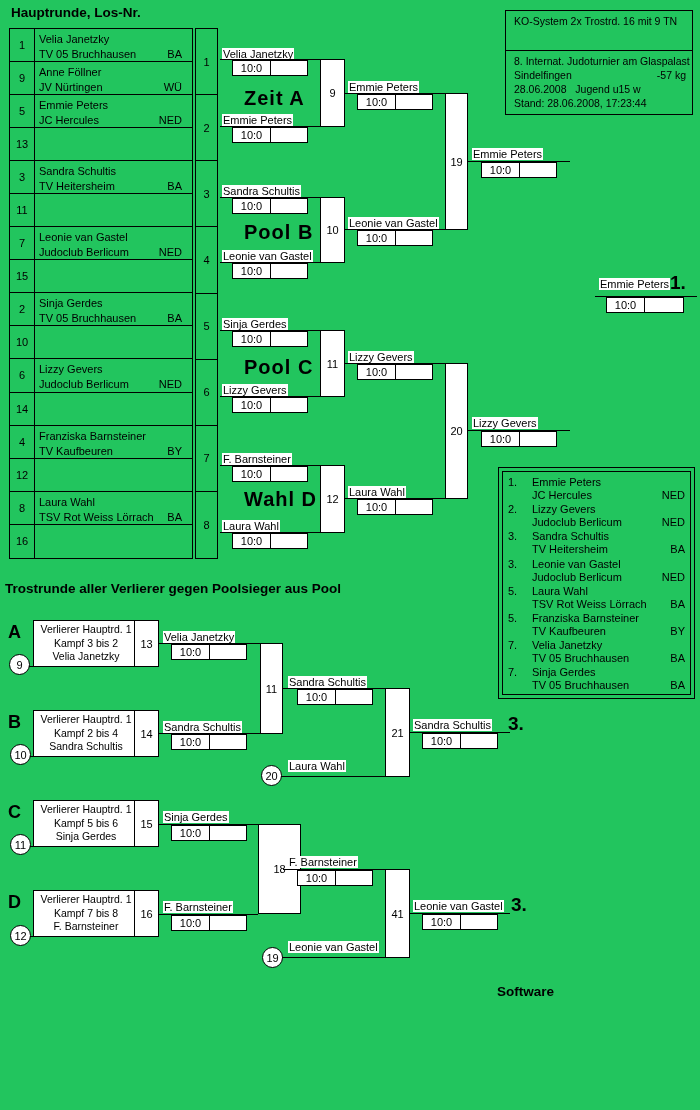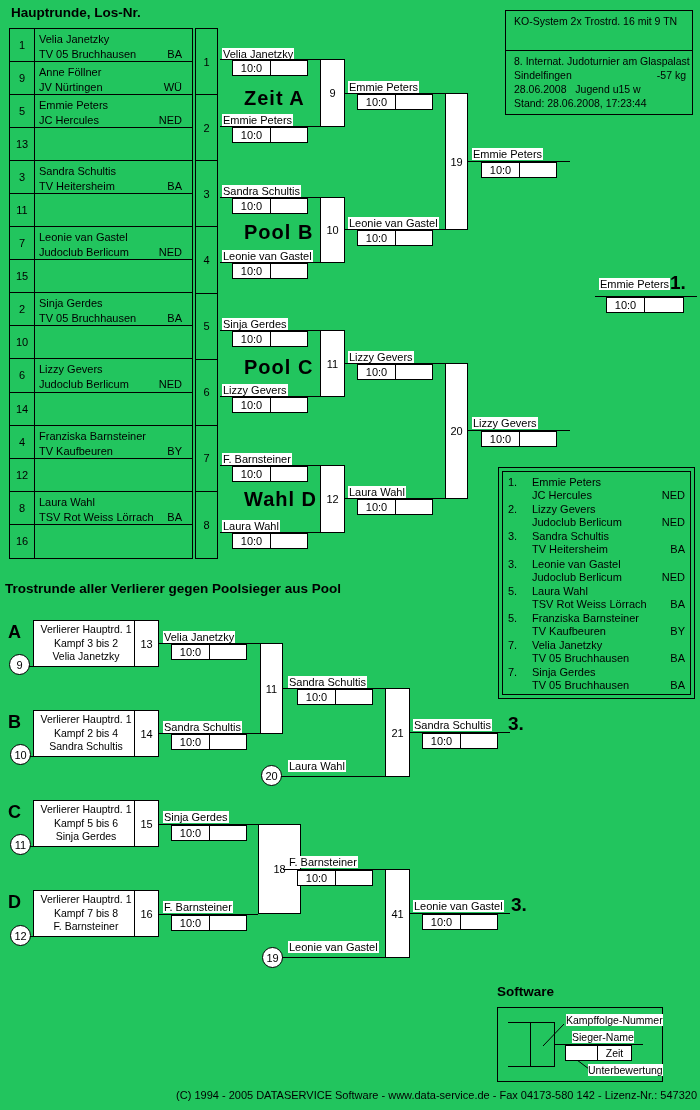--- a/index.html
+++ b/index.html
@@ -448,33 +448,15 @@
           <span class="p-rank">7.</span>
           <span class="p-name">Sinja Gerdes</span>
           <span class="p-club">TV 05 Bruchhausen</span>
           <span class="p-region">BA</span>
         </div>
         </div>
     </div>
   </div>
 
   <div class="ttl" style="left:497px;top:984px">Software</div>
-  <div class="lbox">
-    <svg width="164" height="73" style="position:absolute;left:0;top:0">
-      <line x1="45" y1="38" x2="66" y2="16" stroke="#000" stroke-width="1"></line>
-      <line x1="79" y1="52" x2="91" y2="61" stroke="#000" stroke-width="1"></line>
-    </svg>
-    <div class="ln" style="left:10px;top:14px;width:22px"></div>
-    <div class="ln" style="left:10px;top:58px;width:22px"></div>
-    <div style="position:absolute;left:32px;top:14px;width:25px;height:45px;border:1px solid #000;box-sizing:border-box"></div>
-    <div class="t" style="left:68px;top:6px">Kampffolge-Nummer</div>
-    <div class="t" style="left:74px;top:23px">Sieger-Name</div>
-    <div class="ln" style="left:57px;top:36px;width:88px"></div>
-    <div class="sb" style="left:67px;top:37px;width:67px">
-        <span class="l" style="width:31px"></span>
-        <span class="r" style="display:flex;align-items:center;justify-content:center;font-size:10.5px">Zeit</span>
-      </div>
-    <div class="t" style="left:90px;top:56px">Unterbewertung</div>
-  </div>
-
-  <div class="foot">(C) 1994 - 2005 DATASERVICE Software - www.data-service.de - Fax 04173-580 142 - Lizenz-Nr.: 547320</div>
+
 
 </div>
 
 </body></html>

